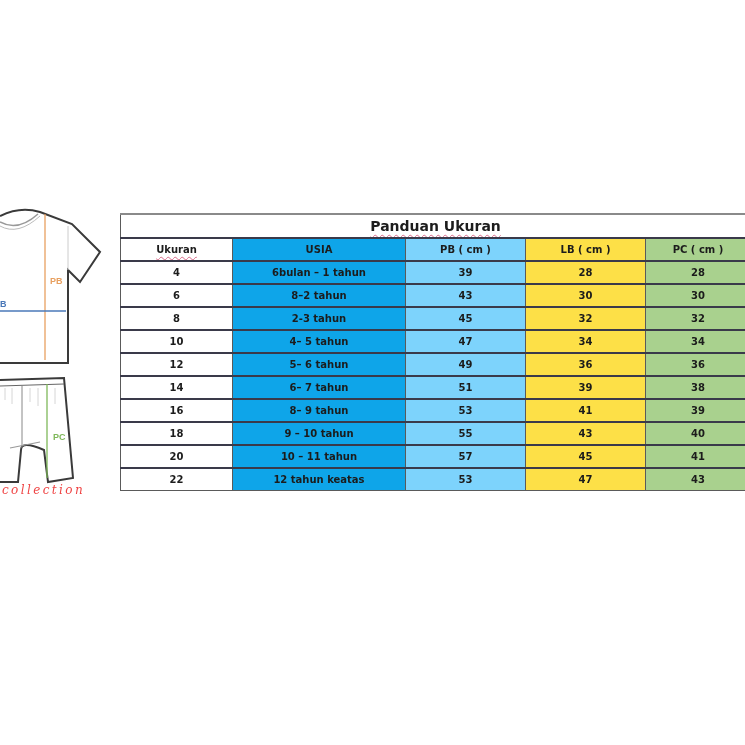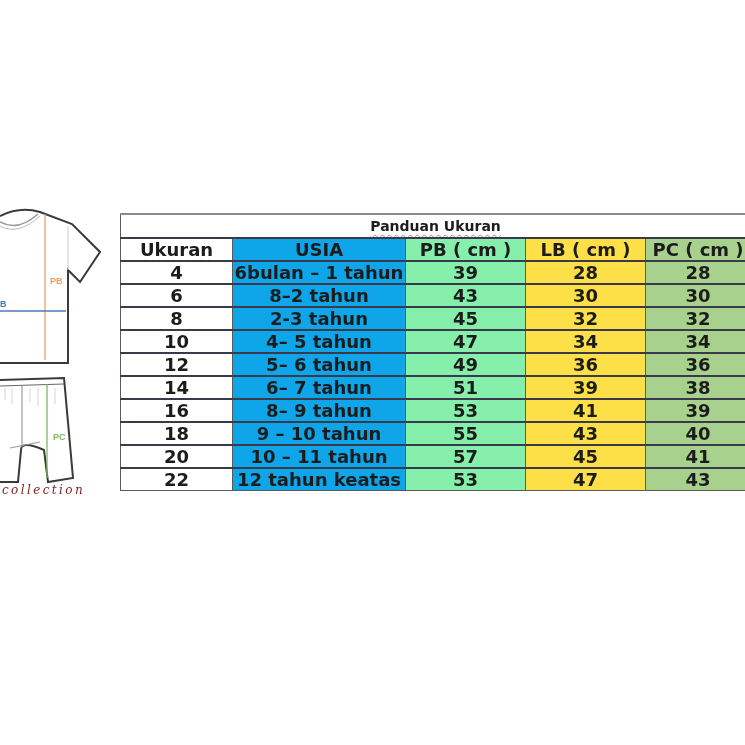--- a/index.html
+++ b/index.html
@@ -6,39 +6,39 @@
     body {
       width: 745px; height: 745px; background: #ffffff;
       position: relative; overflow: hidden;
       font-family: "DejaVu Sans", "Liberation Sans", sans-serif;
     }
     .illustration { position: absolute; left: 0; top: 200px; width: 118px; height: 310px; text-align: center; }
     .illustration svg { position: absolute; left: 0; top: 0; }
     .brand {
       position: absolute; left: 2px; top: 483px;
       font-family: "DejaVu Serif", "Liberation Serif", serif;
-      font-style: italic; font-size: 12px; letter-spacing: 2.4px; color: #7f1d1d;
+      font-style: italic; font-size: 12px; letter-spacing: 2.4px; color: #ef4444;
     }
     .size-table {
       position: absolute; left: 120px; top: 213px; width: 630px;
       border-collapse: collapse; table-layout: fixed;
       font-weight: bold; color: #1c1c1c;
     }
     .size-table td, .size-table th {
       border: 1px solid #5a5a5a; border-top: 2px solid #3a3a4a;
-      height: 21px; padding: 0; text-align: center; font-size: 18px;
+      height: 21px; padding: 0; text-align: center; font-size: 10px;
       white-space: nowrap; overflow: hidden;
     }
     .size-table .title-cell {
       background: #fff; font-weight: bold; font-size: 14px; height: 22px;
       border-top: 2px solid #8a8a8a; color: #1c1c1c;
     }
     .col-ukuran { background: #ffffff; }
     .col-usia { background: #0ea5e9; }
-    .col-pb { background: #86efac; }
+    .col-pb { background: #7dd3fc; }
     .col-lb { background: #fde047; }
     .col-pc { background: #a9d18e; }
     .squiggle { text-decoration: underline wavy #d96b8a; text-decoration-thickness: 1px; text-underline-offset: 3px; }
   </style>
 </head>
 <body>
 
 <div class="illustration">
   <svg width="118" height="300" viewBox="0 0 118 300">
 

